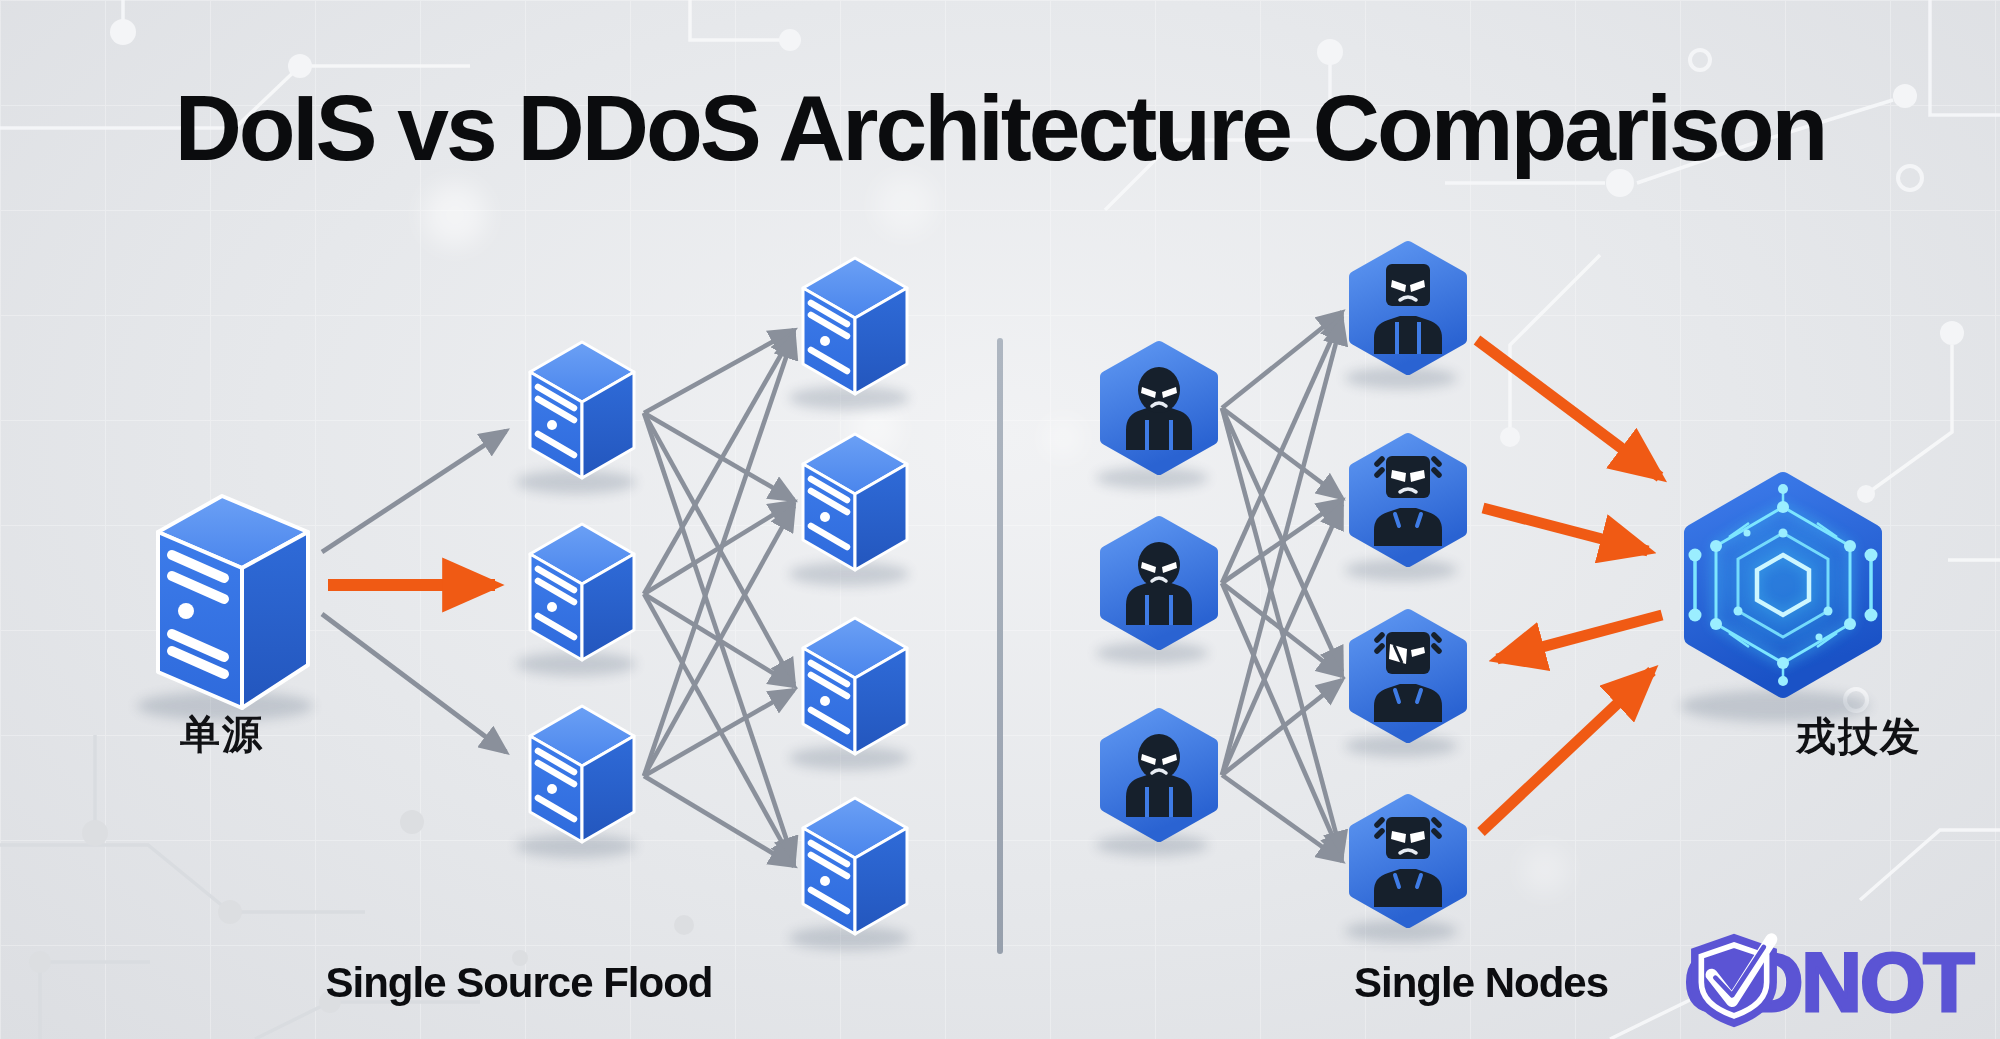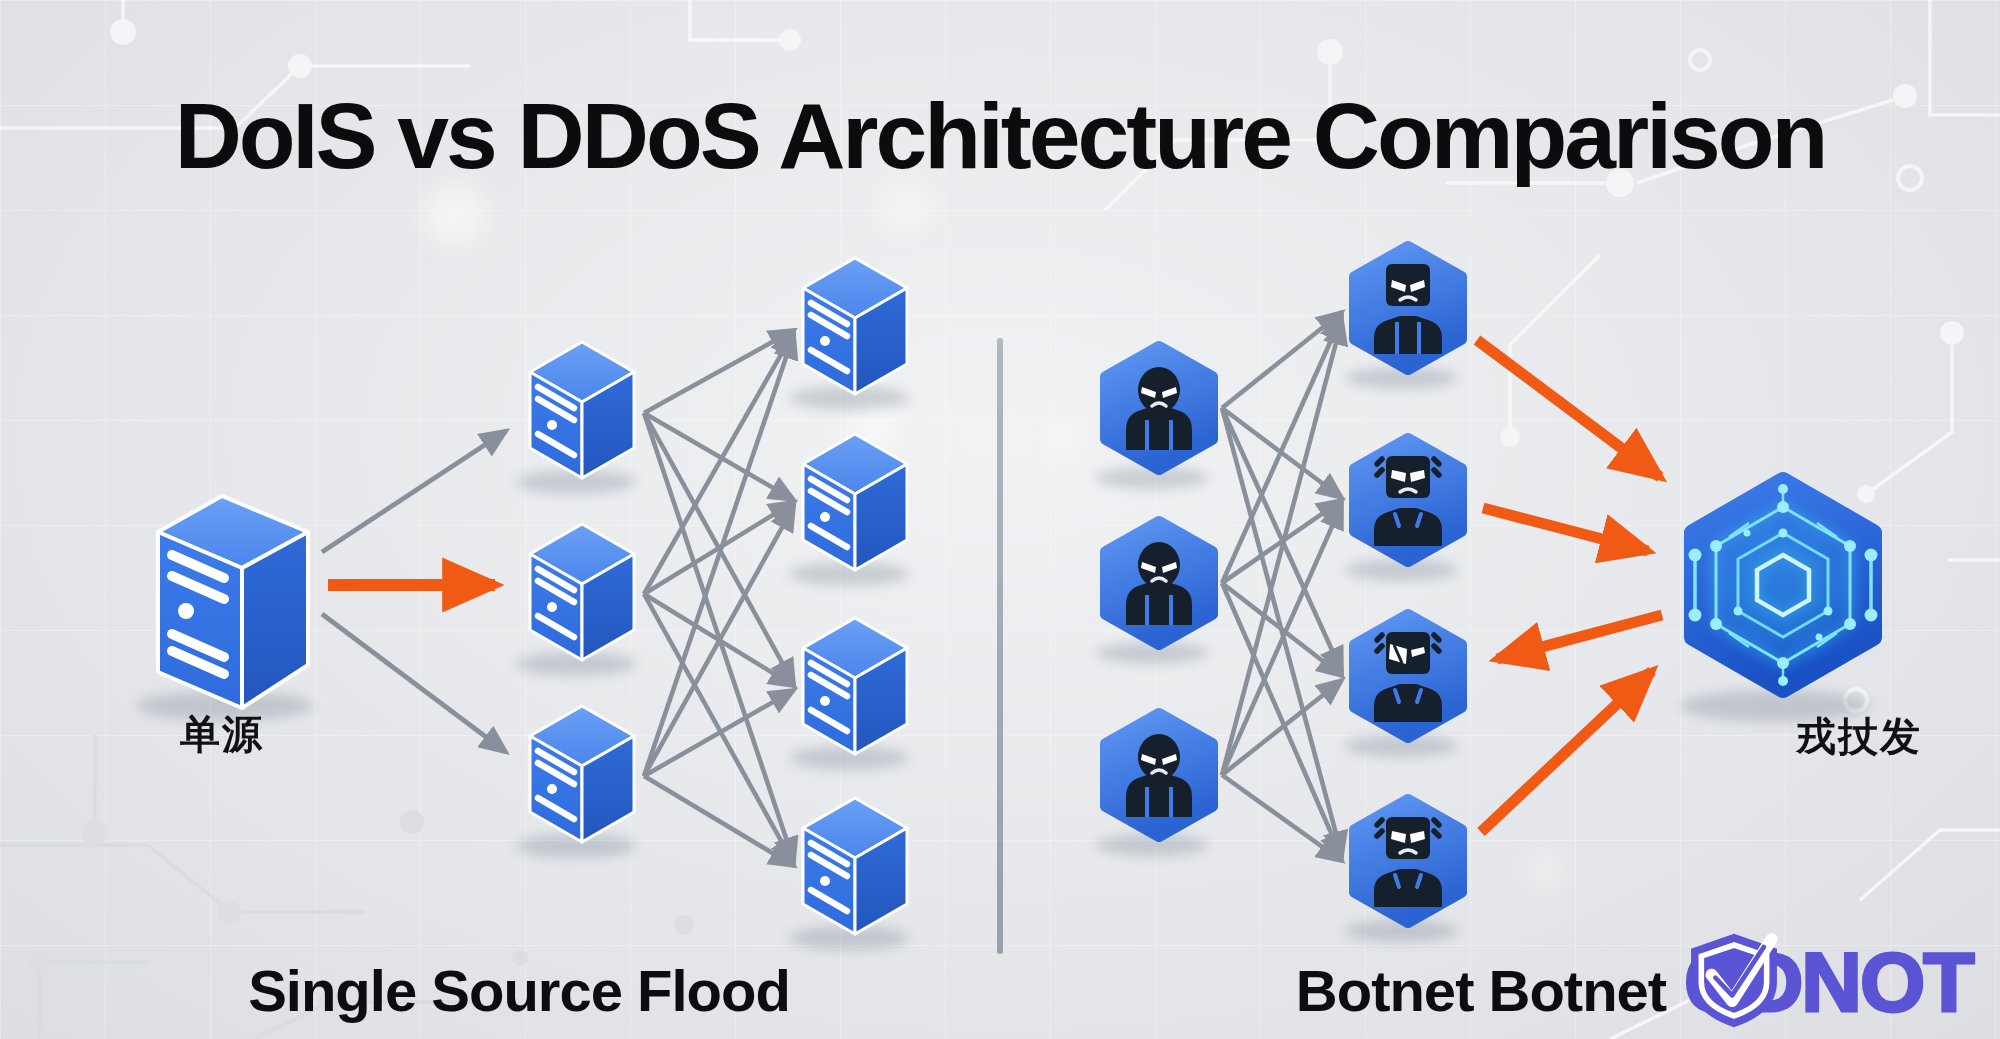--- a/index.html
+++ b/index.html
@@ -7,32 +7,32 @@
     width:2000px;height:1039px;overflow:hidden;
     font-family:"Liberation Sans","DejaVu Sans",sans-serif;
     background:#e2e4e7;
   }
   .stage{
     position:relative;width:2000px;height:1039px;overflow:hidden;
     background:radial-gradient(ellipse at 50% 42%, #f1f2f4 0%, #e6e8eb 52%, #dcdee2 100%);
   }
   .stage svg{position:absolute;left:0;top:0;}
   .page-title{
-    position:absolute;top:90px;left:0;width:2000px;text-align:center;
+    position:absolute;top:82px;left:0;width:2000px;text-align:center;
     font-size:93px;font-weight:800;letter-spacing:-3px;color:#0b0c0e;
     margin:0;line-height:1.0;
   }
   .node-label{
     position:absolute;color:#101114;font-weight:700;text-align:center;
     font-size:40px;letter-spacing:2px;line-height:1.0;
   }
   .source-label{left:122px;top:714px;width:200px;}
   .target-label{left:1699px;top:716px;width:320px;}
   .caption{
-    position:absolute;color:#0c0d10;font-weight:700;font-size:58px;
+    position:absolute;color:#0c0d10;font-weight:700;font-size:42px;
     text-align:center;line-height:1.0;letter-spacing:-1px;
   }
   .caption-left{left:219px;top:962px;width:600px;}
   .caption-right{left:1181px;top:962px;width:600px;}
   .divider{
     position:absolute;left:997px;top:338px;width:6px;height:616px;
     background:linear-gradient(#a7b0bc,#8e98a6);border-radius:3px;opacity:.9;
   }
   .watermark{
     position:absolute;left:1678px;top:924px;width:330px;height:115px;
@@ -365,21 +365,21 @@
   </svg>
 
   <div class="divider"></div>
 
   <h1 class="page-title">DoIS vs DDoS Architecture Comparison</h1>
 
   <div class="node-label source-label">单源</div>
   <div class="node-label target-label">戎扙发</div>
 
   <div class="caption caption-left">Single Source Flood</div>
-  <div class="caption caption-right">Botnet Botnet</div>
+  <div class="caption caption-right">Single Nodes</div>
 
   <div class="watermark">
     <svg class="shield" viewBox="0 0 120 115">
       <path d="M60 8 L106 24 V60 Q106 93 60 108 Q14 93 14 60 V24 Z" fill="#5b54d4"></path>
       <path d="M60 20 L95 32 V60 Q95 84 60 96 Q25 84 25 60 V32 Z" fill="none" stroke="#ffffff" stroke-width="6"></path>
       <path d="M36 52 L58 80 L100 14" fill="none" stroke="#ffffff" stroke-width="13" stroke-linecap="round" stroke-linejoin="round"></path>
       <path d="M40 55 L58 74 L92 22" fill="none" stroke="#5b54d4" stroke-width="5" stroke-linecap="round" stroke-linejoin="round"></path>
     </svg>
     <span class="watermark-text">CDNOT</span>
   </div>

